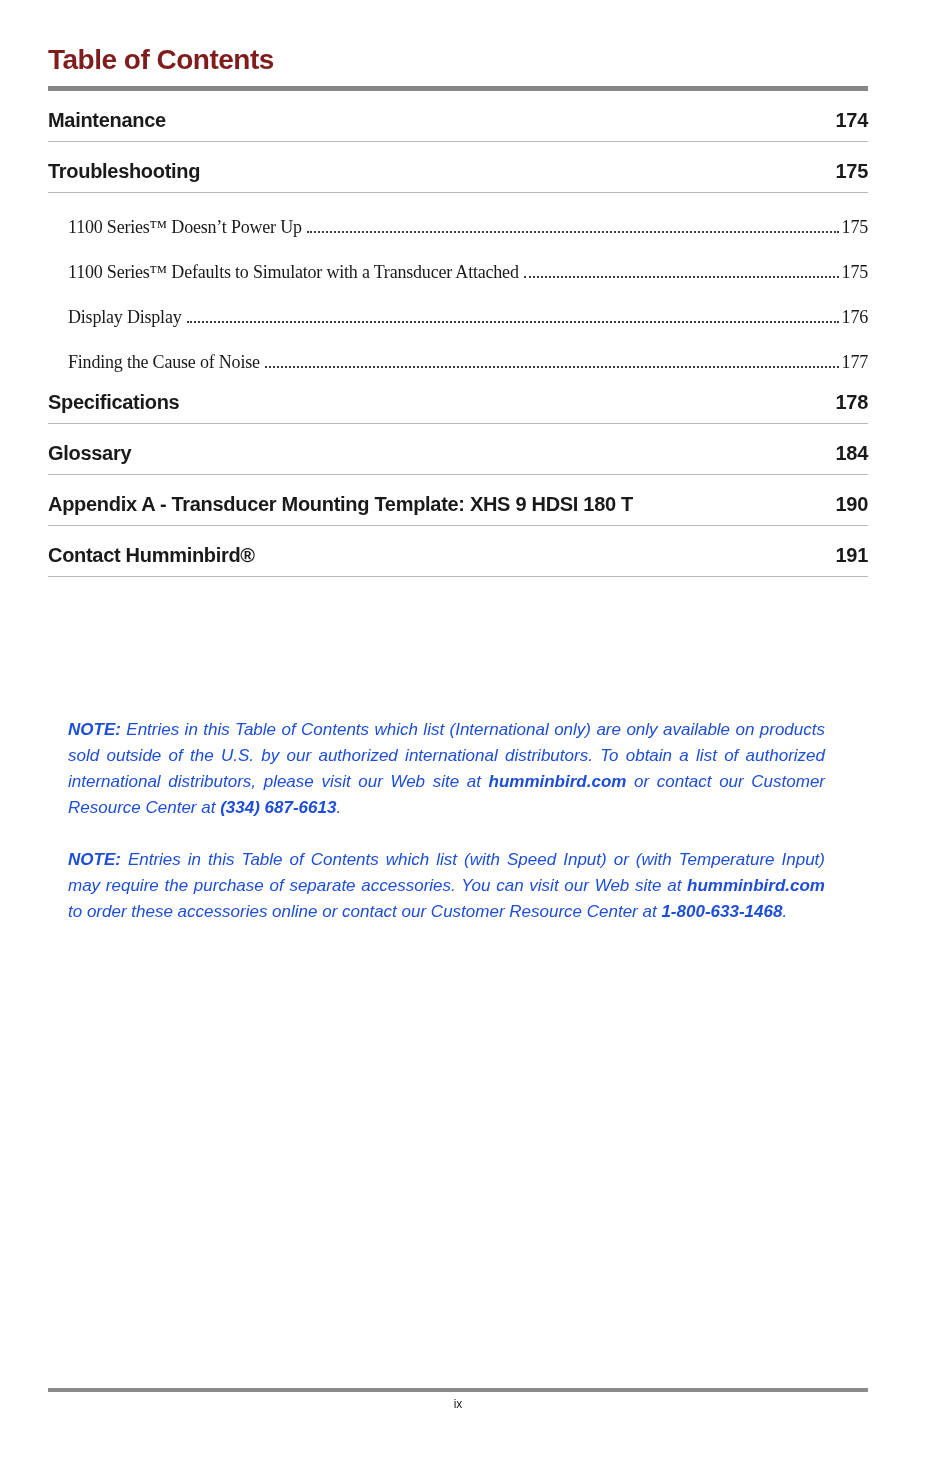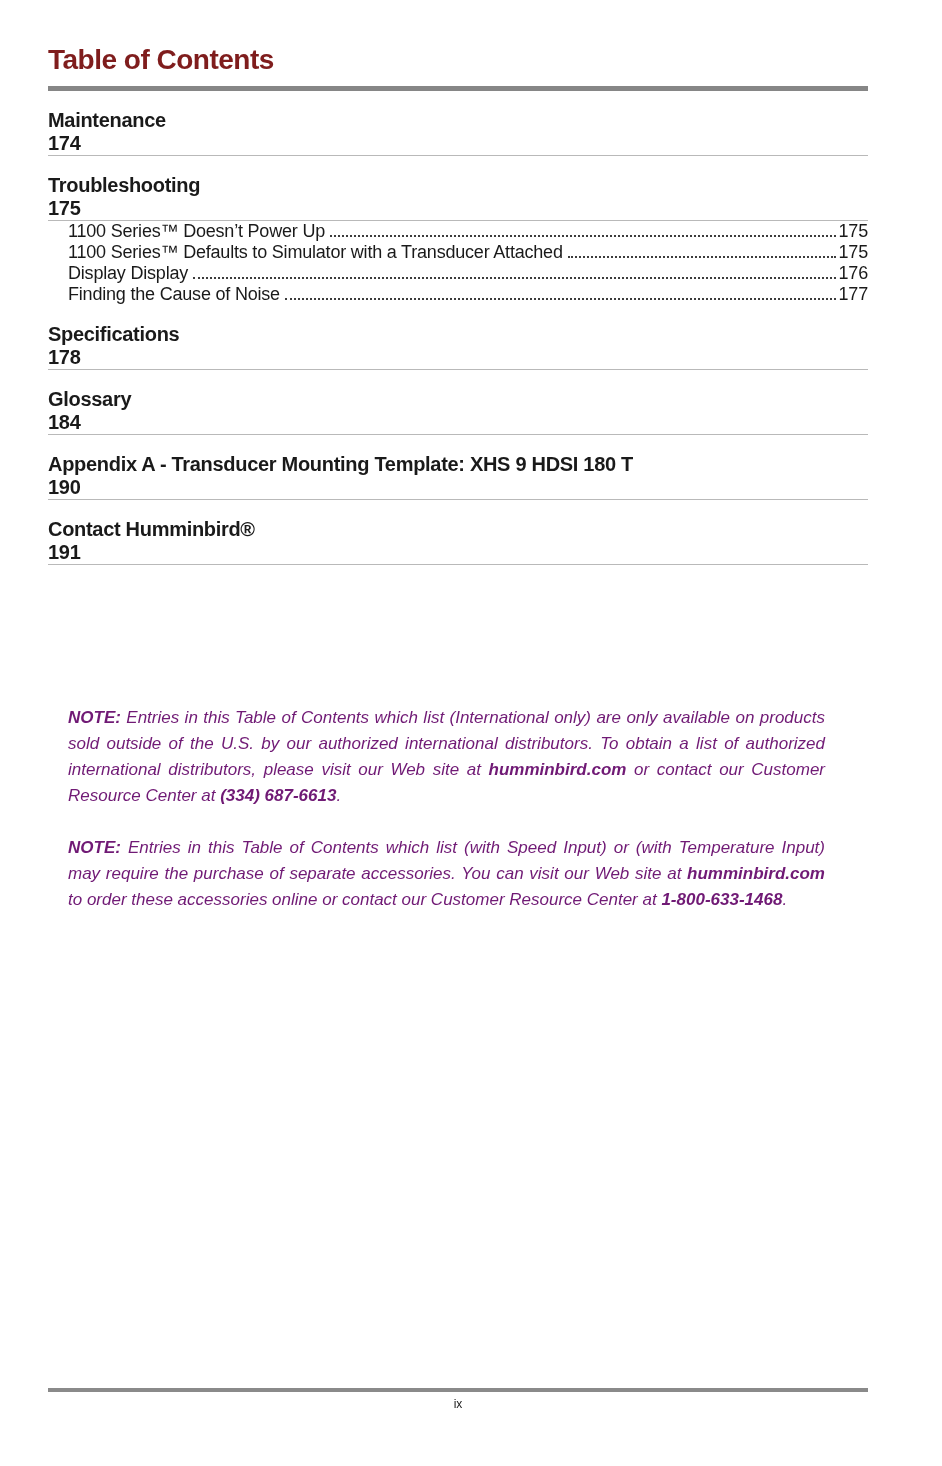--- a/index.html
+++ b/index.html
@@ -27,55 +27,56 @@
     height: 5px;
     background: #868686;
   }
   .toc { margin-top: 14px; }
   .row {
     display: flex;
     align-items: baseline;
   }
   .row.l1 {
     margin-top: 18px;
+    padding-bottom: 9px;
     border-bottom: 1px solid #b9b9b9;
     font-weight: bold;
     font-size: 20px;
     line-height: 23px;
     letter-spacing: -0.3px;
     justify-content: space-between;
-    flex-direction: column;
   }
   .row.l2 {
-    margin-top: 0;
+    margin-top: 24px;
     margin-left: 20px;
     font-size: 18px;
     line-height: 21px;
     font-weight: normal;
     letter-spacing: -0.2px;
+    font-family: Liberation Serif, serif;
   }
   .row .lbl { white-space: nowrap; }
   .row .pg { white-space: nowrap; }
   .leader {
     flex: 1 1 auto;
     border-bottom: 2px dotted #3c3c3c;
     margin: 0 3px 3px 5px;
     min-width: 20px;
   }
   .notes {
     margin-top: 140px;
     margin-left: 20px;
     width: 757px;
   }
   .note {
     font-style: italic;
     font-size: 17px;
     line-height: 26px;
     text-align: justify;
-    color: #701a75;
+    color: #1d4ed8;
     margin: 0;
   }
   .note + .note { margin-top: 26px; }
   .nb { font-weight: bold; }
   .footer {
     position: absolute;
     left: 48px;
     right: 74px;
     top: 1388px;
     text-align: center;

